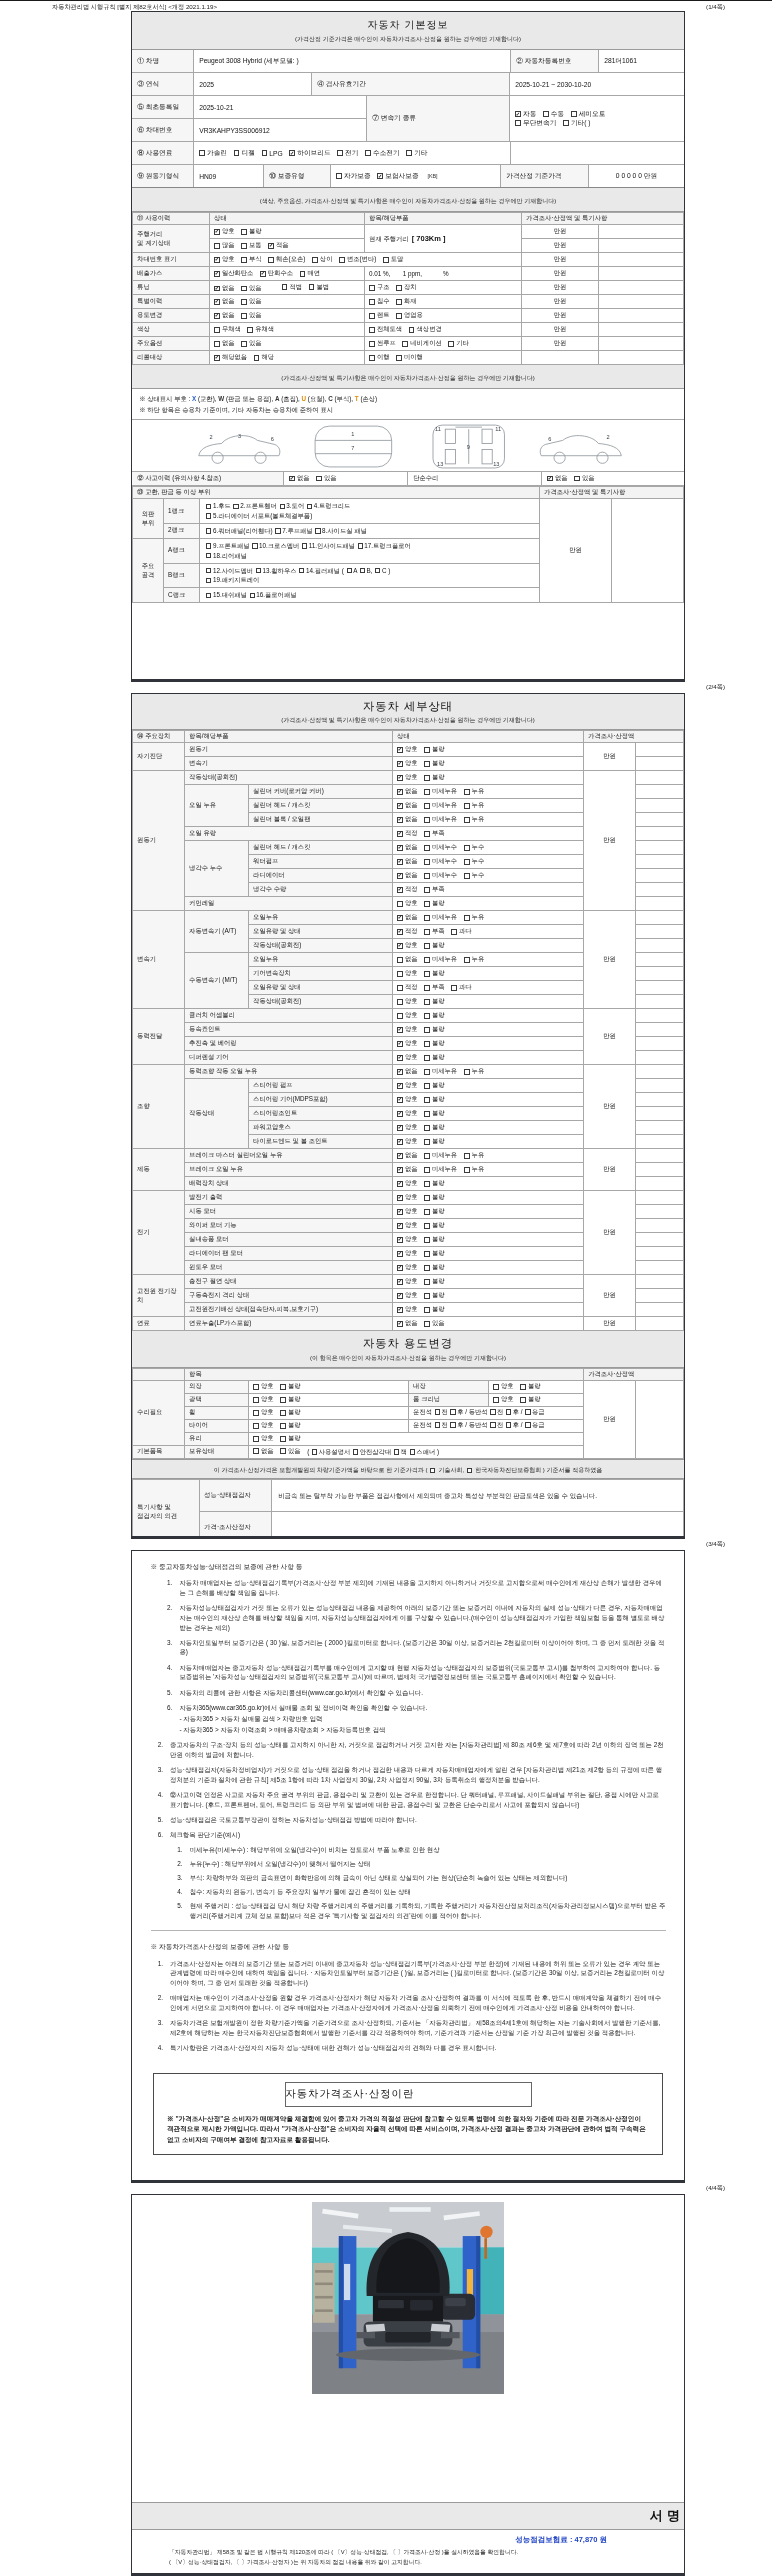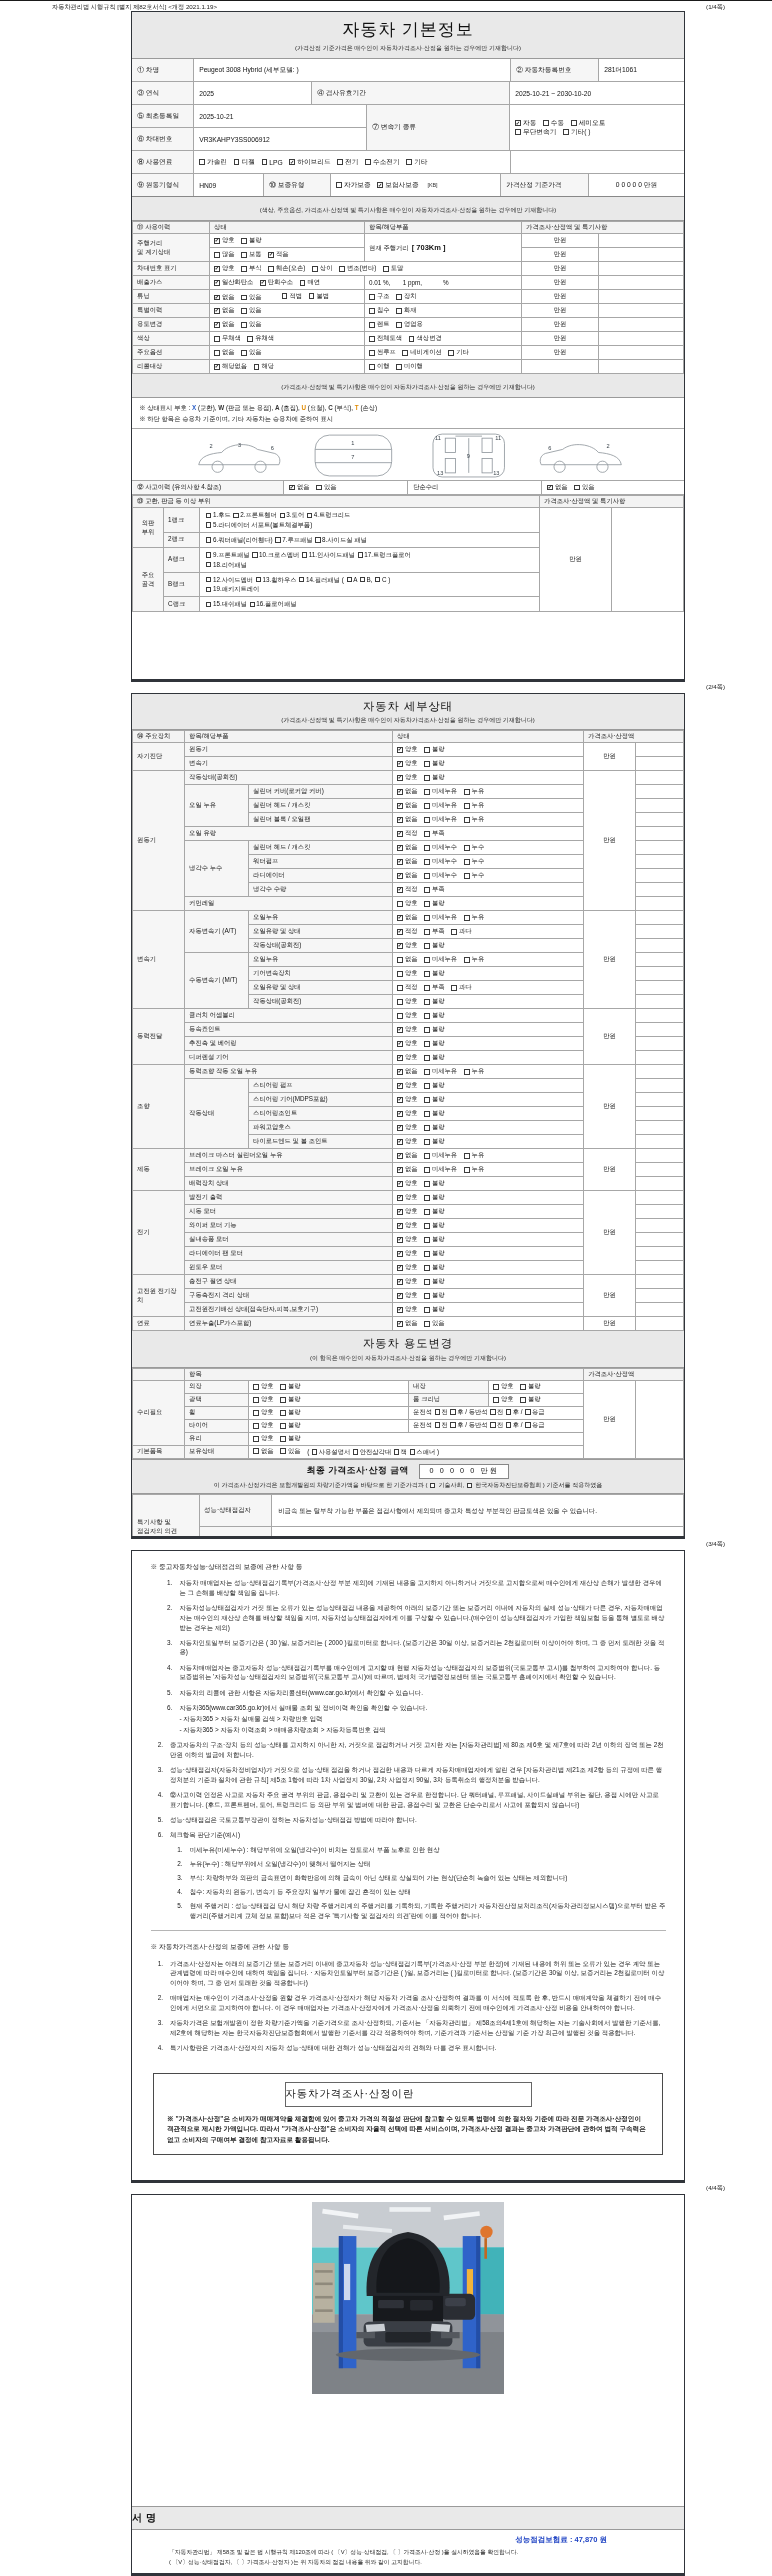--- a/index.html
+++ b/index.html
@@ -10,21 +10,21 @@
 .pgmark{position:absolute;right:48px;top:1.5px;font-size:6.2px;color:#222}
 .pg2{text-align:right;padding-right:48px;font-size:6.2px;height:10.8px;line-height:10.8px;color:#222}
 .sheet{width:554px;margin-left:131px;border:1.5px solid #30343a;border-bottom-width:3.1px;background:#fff;overflow:hidden}
 #sheet1{height:671px}#sheet2{height:846px}#sheet3{height:633px}#sheet4{height:382px}
 .masthead{background:#42464d;border-top:3.1px solid #fff;color:#fff;padding:6.2px 8.2px 4.1px;height:67px}
 .mh-title{text-align:center;font-size:14px;letter-spacing:2.1px;font-weight:bold}
 .mh-sub{text-align:center;font-size:7.7px;margin-top:3.1px}
 .mh-note{text-align:center;font-size:5.7px;margin-top:2.1px;color:#e8e8e8}
 .mh-doc{font-size:7.2px;margin-top:3.6px;font-weight:bold}
 .band{background:#e9e9e9;border-bottom:0.5px solid #9a9a9a;text-align:center;padding:6.2px 0 5.2px}
-.band .bt{font-size:17px;letter-spacing:1px;color:#111}
+.band .bt{font-size:10px;letter-spacing:1px;color:#111}
 .band .bn{font-size:6px;margin-top:2.6px;color:#222}
 .band.small{padding:4.6px 0 4.1px}.band.small .bt{font-size:8.8px;letter-spacing:2.6px}
 .frow{display:flex;border-bottom:0.5px solid #a7a7a7}
 .fcell{border-right:0.5px solid #a7a7a7;padding:1px 5.2px;display:flex;align-items:center;min-height:22px;font-size:6.7px;flex:none}
 .fcell.last{border-right:none}
 .flab{background:#f6f6f6}
 .vcol{display:flex;flex-direction:column;flex:none}
 table{border-collapse:collapse;width:100%;table-layout:fixed}
 td,th{border:0.5px solid #a7a7a7;padding:1px 4.1px;font-size:6.3px;vertical-align:middle;text-align:left;overflow:hidden}
 th{background:#f3f3f3;font-weight:normal}
@@ -58,21 +58,21 @@
 .nt-item.lv1{margin-left:16.5px}
 .nt-n{width:12.4px;flex:none}
 .nt-t{flex:1}
 .nt-sub{margin-top:1.5px}
 .nt-sub2{display:flex;margin:4.6px 0 0 7.2px}
 .nt-block2{border-top:0.5px solid #b5b5b5;margin-top:9.3px;padding-top:8.2px}
 .whatbox{border:1px solid #4a4a4a;margin:10.3px 20.6px 0;padding:0 13.4px 9.3px}
 .wb-title{width:247px;margin:8.2px auto 7.2px;border:0.8px solid #666;font-size:10.3px;padding:4.6px 0;letter-spacing:1px}
 .wb-text{font-size:6.6px;line-height:1.55;font-weight:bold;color:#1c1c1c}
 .photo-wrap{display:flex;justify-content:center;padding-top:7.2px}
-.signband{background:#e9e9e9;border-top:0.5px solid #9a9a9a;border-bottom:0.5px solid #9a9a9a;text-align:left;padding:4.1px 0;font-size:10px;letter-spacing:4.1px;font-weight:bold}
+.signband{background:#e9e9e9;border-top:0.5px solid #9a9a9a;border-bottom:0.5px solid #9a9a9a;text-align:right;padding:4.1px 0;font-size:13px;letter-spacing:4.1px;font-weight:bold}
 .fee{text-align:right;padding:4.6px 77px 1.5px 0;color:#2145c4;font-weight:bold;font-size:7.5px}
 .sl{padding:1px 0 0 37px;font-size:5.8px;color:#222}
 .spacer{flex:1}
 #sheet4{display:flex;flex-direction:column}
 .rank-items{line-height:1.55;padding:2.1px 5.2px}
 .r12{display:flex;border-bottom:0.5px solid #a7a7a7}
 .r12 .fcell{min-height:13.4px;padding:0.5px 5.2px;font-size:6.3px}
 </style>
 </head>
 <body>
@@ -1413,24 +1413,20 @@
               <span class="cb">
                 <span class="bx"></span>
                 <span class="lb">있음</span>
               </span>
             </span><span>( <span class="ub"></span>사용설명서 <span class="ub"></span>안전삼각대 <span class="ub"></span>잭 <span class="ub"></span>스패너 )</span></td>
         </tr>
       </tbody>
   </table>
 
   <div class="finalband">
-    <div class="fb-line">
-      <span class="fb-lab">최종 가격조사·산정 금액</span>
-      <span class="fb-val">0 0 0 0 0 만원</span>
-    </div>
     <div class="fb-note boxify">이 가격조사·산정가격은 보험개발원의 차량기준가액을 바탕으로 한 기준가격과 ( <span class="ub"></span> 기술사회, <span class="ub"></span> 한국자동차진단보증협회 ) 기준서를 적용하였음</div>
   </div>
 
   <table class="remtbl">
     <colgroup>
         <col style="width:67px">
         <col style="width:72px">
         <col>
       </colgroup>
     <tbody>

